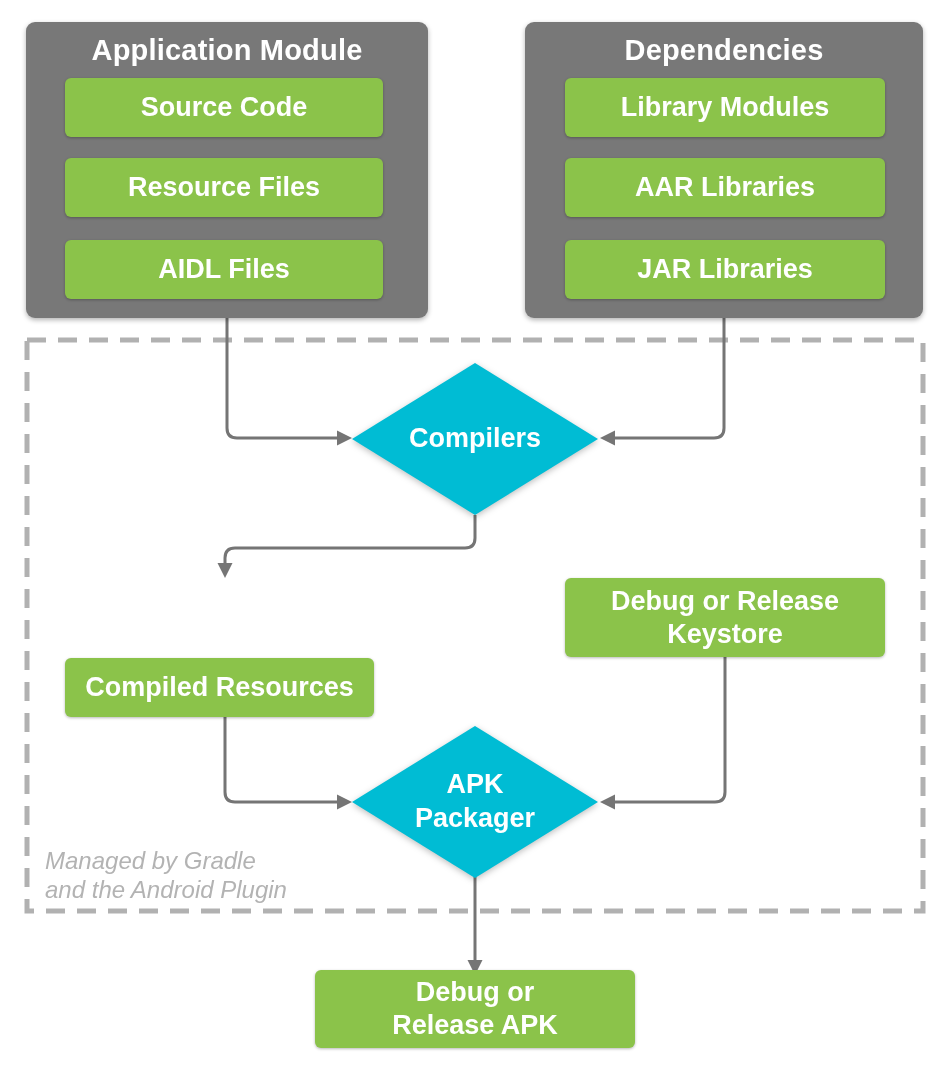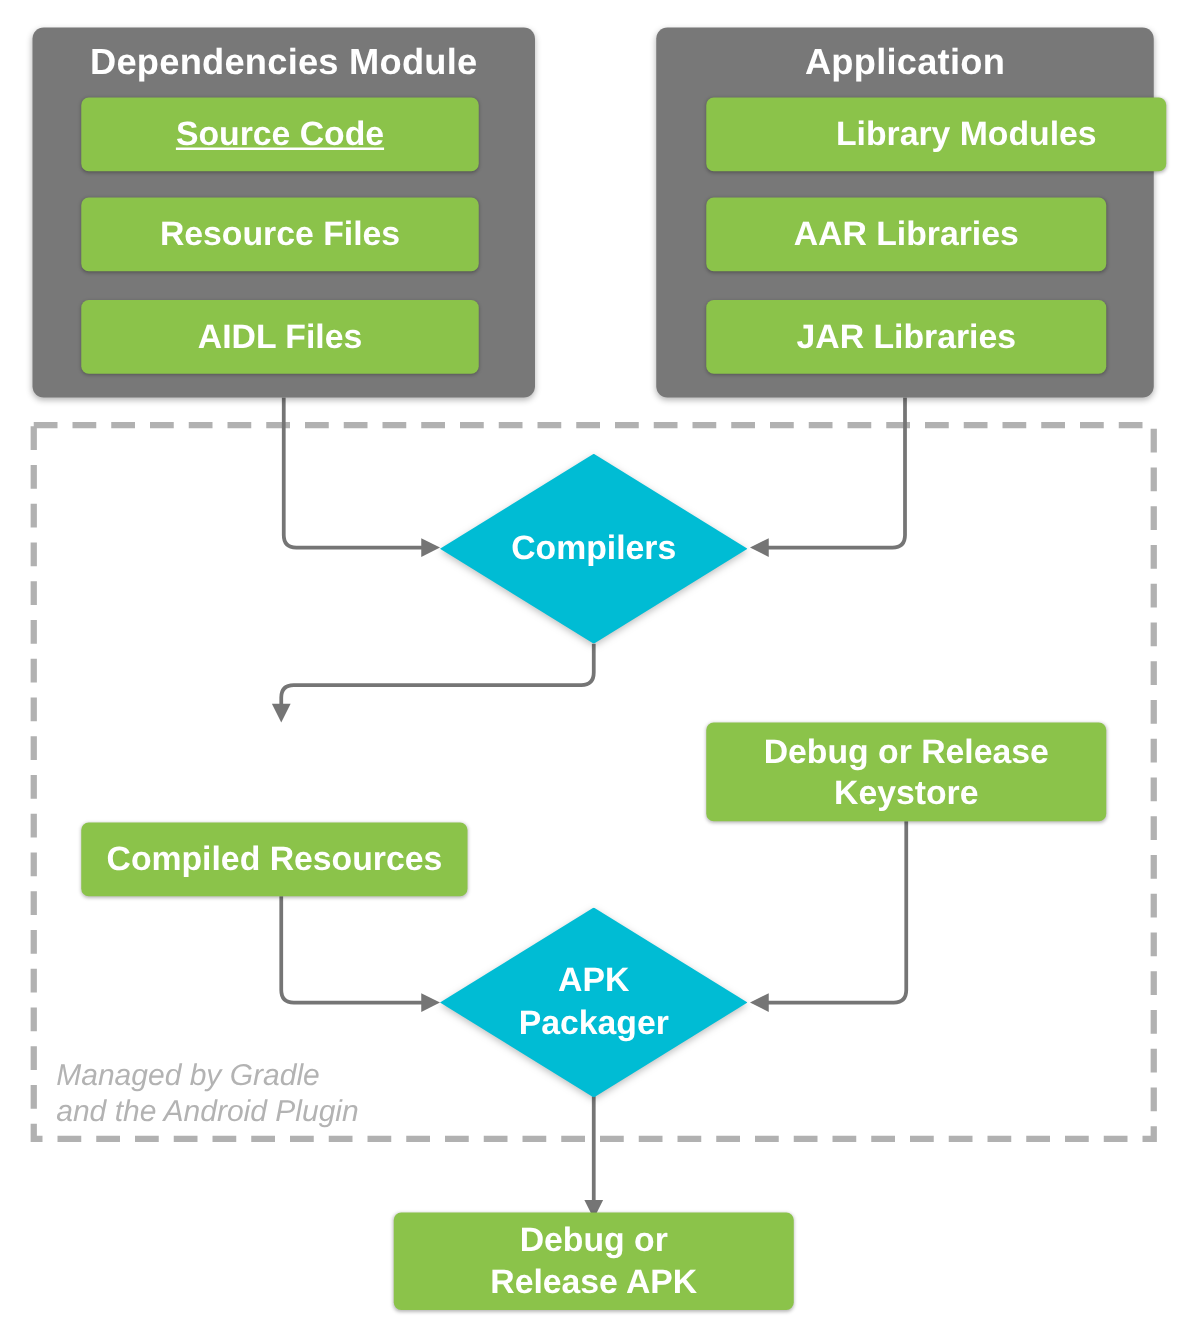--- a/index.html
+++ b/index.html
@@ -45,29 +45,29 @@
       <polygon points="352,438 337,430.5 337,445.5"></polygon>
       <polygon points="600,438 615,430.5 615,445.5"></polygon>
       <polygon points="225,578 217.5,563 232.5,563"></polygon>
       <polygon points="352,802 337,794.5 337,809.5"></polygon>
       <polygon points="600,802 615,794.5 615,809.5"></polygon>
       <polygon points="475,975 467.5,960 482.5,960"></polygon>
     </g>
   </svg>
 
   <div class="panel" style="left:26px;top:22px;width:402px;height:296px;">
-    <div class="panel-title">Dependencies Module</div>
-    <div class="gbox inpanel" style="left:39px;top:56px;width:318px;height:59px;text-decoration:underline;">Source Code</div>
+    <div class="panel-title">Application Module</div>
+    <div class="gbox inpanel" style="left:39px;top:56px;width:318px;height:59px;">Source Code</div>
     <div class="gbox inpanel" style="left:39px;top:136px;width:318px;height:59px;">Resource Files</div>
     <div class="gbox inpanel" style="left:39px;top:218px;width:318px;height:59px;">AIDL Files</div>
   </div>
 
   <div class="panel" style="left:525px;top:22px;width:398px;height:296px;">
-    <div class="panel-title">Application</div>
-    <div class="gbox inpanel" style="left:40px;top:56px;width:320px;height:59px;padding-left:48px;">Library Modules</div>
+    <div class="panel-title">Dependencies</div>
+    <div class="gbox inpanel" style="left:40px;top:56px;width:320px;height:59px;">Library Modules</div>
     <div class="gbox inpanel" style="left:40px;top:136px;width:320px;height:59px;">AAR Libraries</div>
     <div class="gbox inpanel" style="left:40px;top:218px;width:320px;height:59px;">JAR Libraries</div>
   </div>
 
   <div class="diamond-wrap" style="left:352px;top:363px;">
     <div class="diamond">
       <span>Compilers</span>
     </div>
   </div>
 

